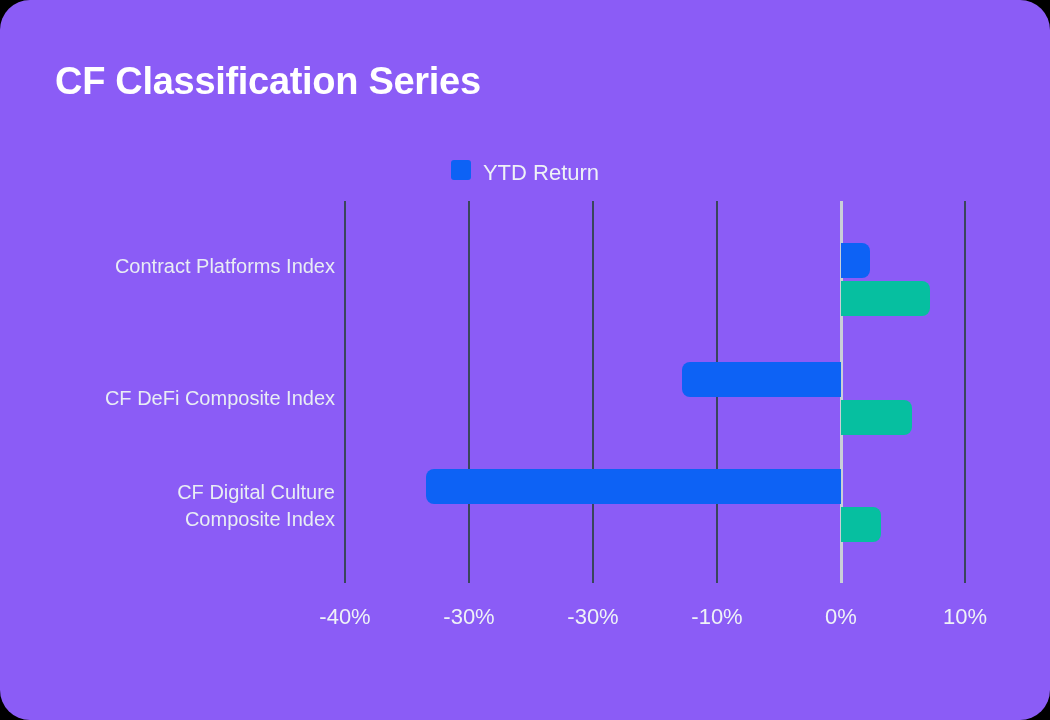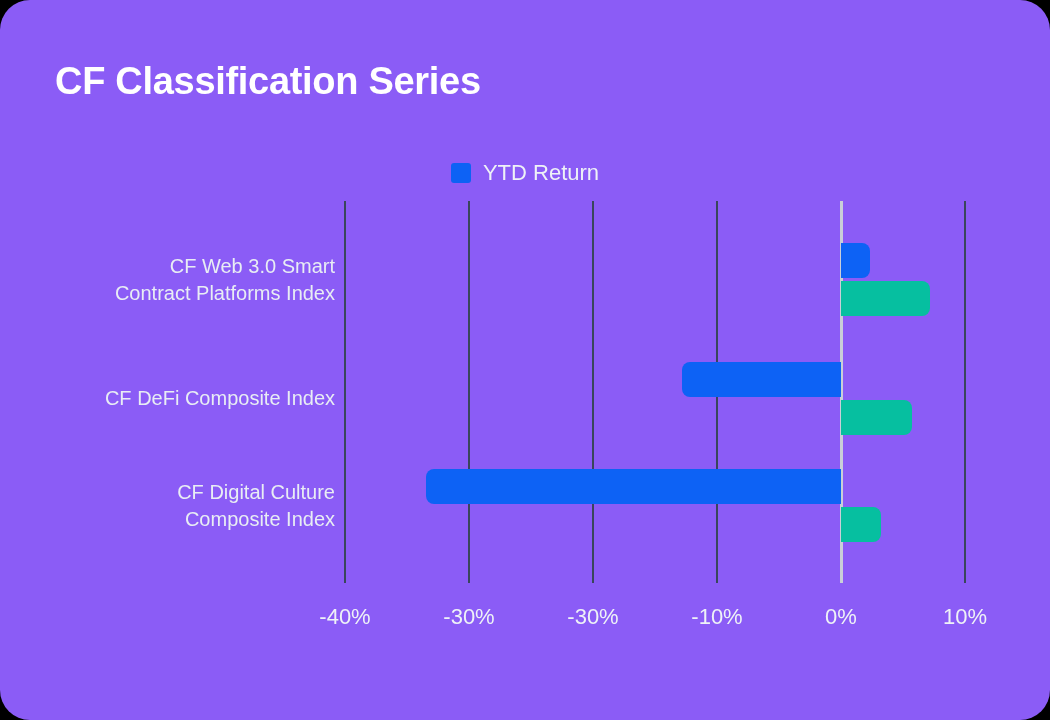--- a/index.html
+++ b/index.html
@@ -13,21 +13,21 @@
   #chart-title{
     position:absolute; left:55px; top:60px;
     font-size:38px; font-weight:bold; color:#ffffff;
     letter-spacing:-0.3px;
   }
 
   #legend{
     position:absolute; left:0; top:160px; width:1050px;
     display:flex; justify-content:center; align-items:center; gap:64px;
   }
-  .legend-item{display:flex; align-items:center; gap:12px;}
+  .legend-item{display:flex; align-items:flex-start; gap:12px;}
   .legend-swatch{width:20px;height:20px;border-radius:3px;display:block;}
   .legend-label{font-size:22px;color:#eef2f7;}
 
   
   #plot{
     position:absolute; left:0; top:0; width:1050px; height:720px;
   }
   .gridline{
     position:absolute; top:201px; height:382px; width:2px;
     background:#39465b;
@@ -69,21 +69,20 @@
       <div class="gridline" style="left: 716px;"></div>
       <div class="gridline zero" style="left: 839.5px;"></div>
       <div class="gridline" style="left: 964px;"></div>
       <div class="tick" style="left: 345px;">-40%</div>
       <div class="tick" style="left: 469px;">-30%</div>
       <div class="tick" style="left: 593px;">-30%</div>
       <div class="tick" style="left: 717px;">-10%</div>
       <div class="tick" style="left: 841px;">0%</div>
       <div class="tick" style="left: 965px;">10%</div>
       <div class="cat-label" style="left: 30px; width: 305px; top: 252.5px;">
-        <div>CF Web 3.0 Smart</div>
         <div>Contract Platforms Index</div>
       </div>
       <div class="bar pos" title="YTD Return: 2.3%" style="background: rgb(13, 98, 245); top: 243px; left: 841px; width: 28.52px;"></div>
       <div class="bar pos" title="Weekly Return: 7.2%" style="background: rgb(6, 191, 160); top: 281px; left: 841px; width: 89.28px;"></div>
       <div class="cat-label" style="left: 30px; width: 305px; top: 385px;">
         <div>CF DeFi Composite Index</div>
       </div>
       <div class="bar neg" title="YTD Return: -12.8%" style="background: rgb(13, 98, 245); top: 362px; left: 682.28px; width: 158.72px;"></div>
       <div class="bar pos" title="Weekly Return: 5.7%" style="background: rgb(6, 191, 160); top: 400px; left: 841px; width: 70.68px;"></div>
       <div class="cat-label" style="left: 30px; width: 305px; top: 478.5px;">

